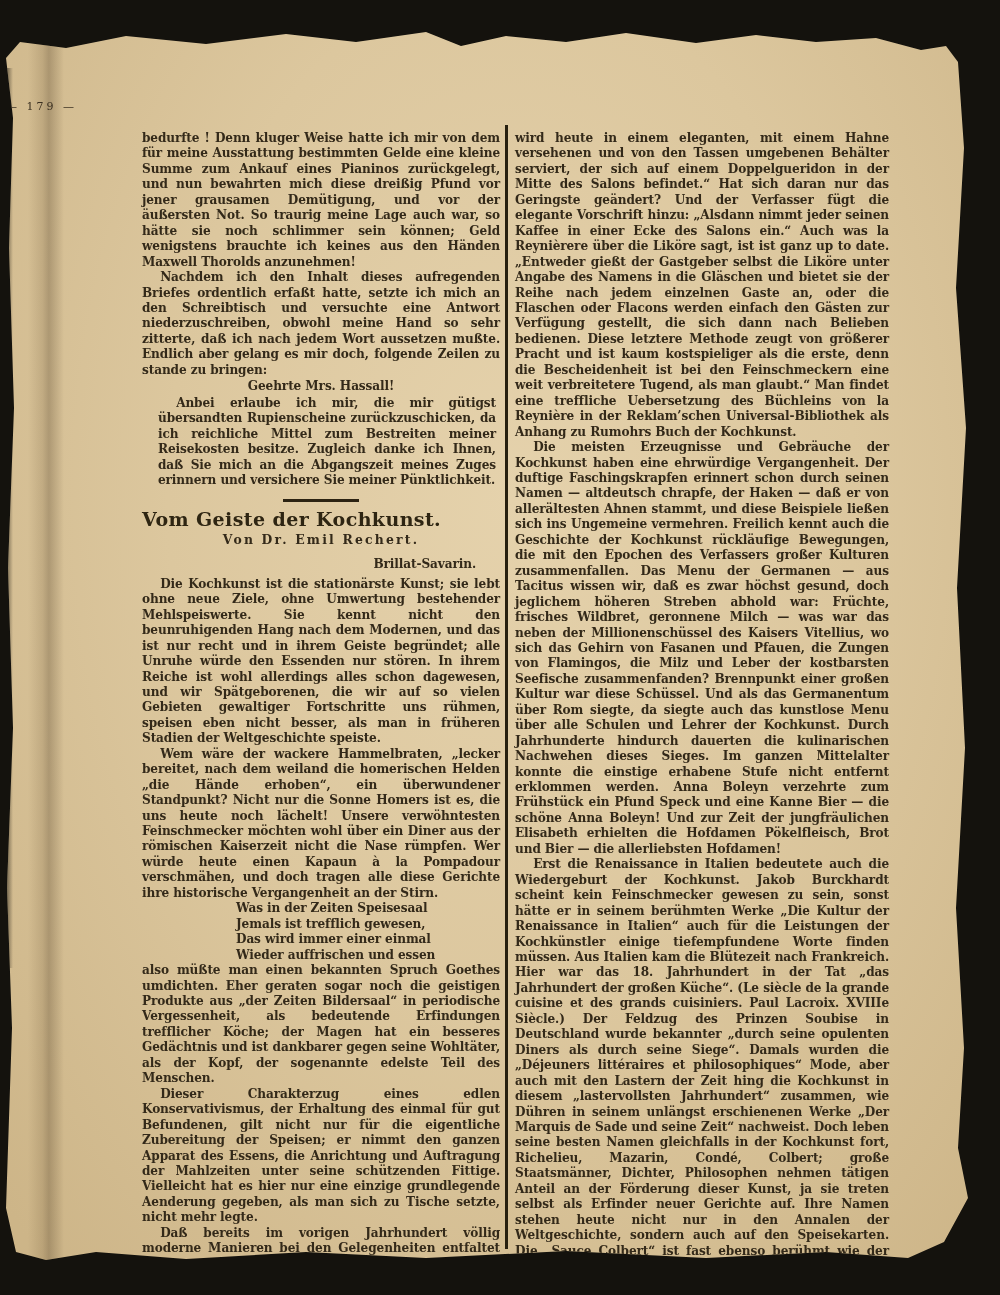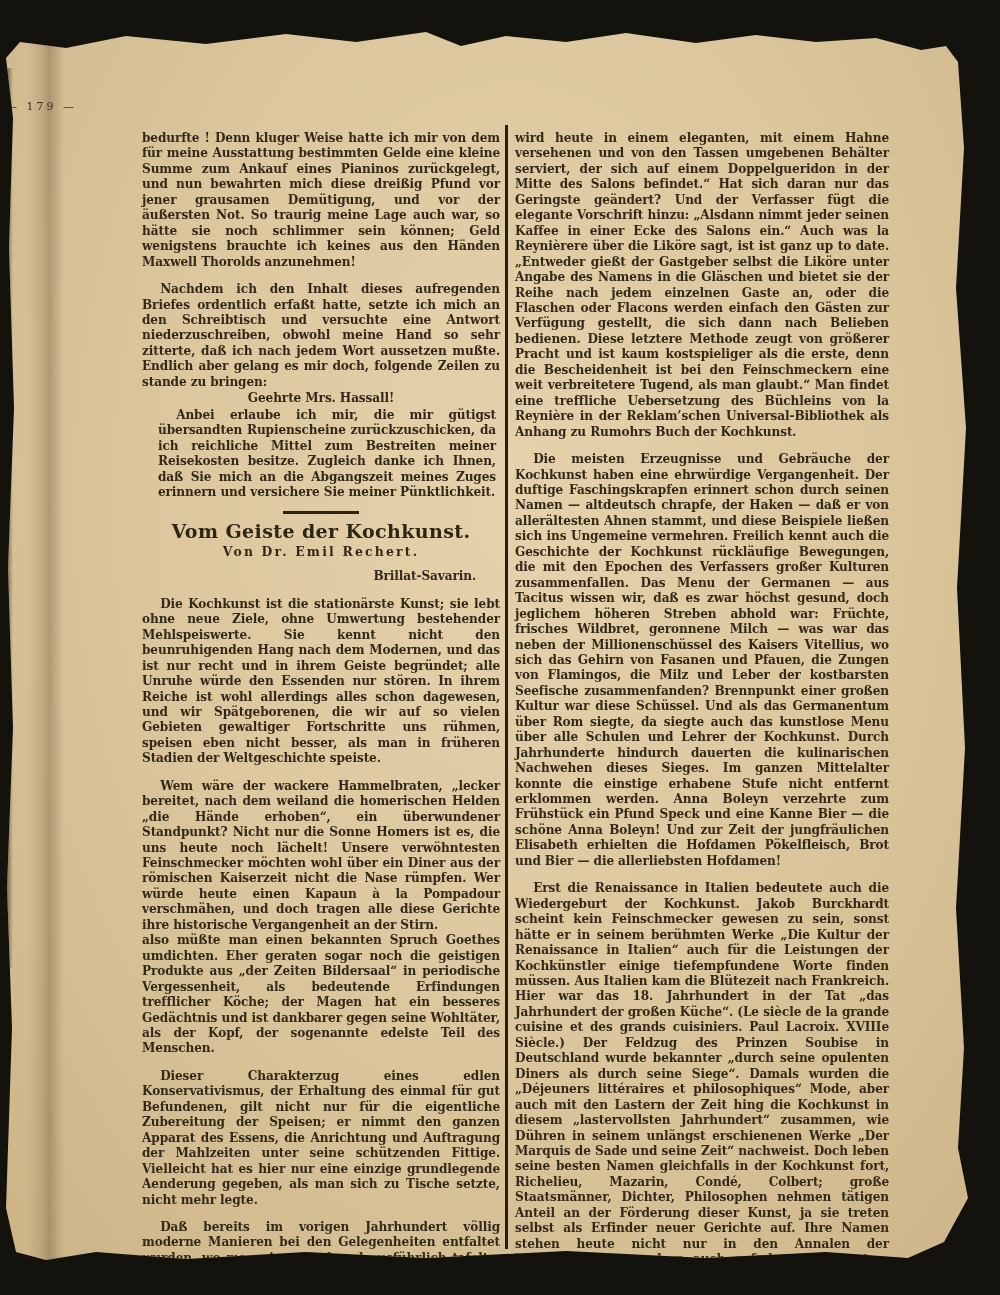--- a/index.html
+++ b/index.html
@@ -43,28 +43,28 @@
   }
   .col{
     position:absolute;top:103px;color:#332919;
     font-size:12.1px;line-height:15.45px;font-weight:bold;
     text-align:justify;letter-spacing:-0.1px;
     -webkit-hyphens:auto;hyphens:auto;
   }
   .col.left{left:136px;width:358px;}
   .col.right{left:509px;width:374px;}
   p{margin:0;}
-  .para{text-indent:1.5em;margin-top:12px;}
+  .para{text-indent:1.5em;}
   .noindent{text-indent:0;}
   .salutation{text-align:center;text-indent:0;margin:1px 0;}
   .letter{text-indent:1.5em;margin:0 4px 0 16px;}
   .sigrow{display:flex;justify-content:space-between;padding:1px 14px 0 120px;}
   .contnote{text-align:center;text-indent:0;margin:3px 0 0;}
   .divider{width:76px;height:3px;background:#2c2312;margin:11px auto 10px;}
-  .art-title{text-align:center;font-size:19px;margin:0 0 4px;letter-spacing:0.4px;color:#2e2512;}
+  .art-title{font-size:19px;margin:0 0 4px;letter-spacing:0.4px;color:#2e2512;}
   .art-byline{text-align:center;margin:0 0 10px;letter-spacing:2.2px;font-size:12.4px;}
   .art-source{text-align:center;margin:0 0 6px;letter-spacing:1px;font-size:12.4px;}
   .epigraph{text-align:right;margin:1px 2px 0 0;text-indent:0;font-size:12.8px;letter-spacing:0.4px;}
   .epigraph-author{text-align:right;margin:0 24px 4px 0;text-indent:0;}
   .poem{margin:0 0 0 94px;}
   .poem div{text-indent:0;text-align:left;}
 </style>
 </head>
 <body>
 
@@ -83,20 +83,26 @@
     <p class="letter">Anbei erlaube ich mir, die mir gütigst übersandten Rupienscheine zurückzuschicken, da ich reichliche Mittel zum Bestreiten meiner Reisekosten besitze. Zugleich danke ich Ihnen, daß Sie mich an die Abgangszeit meines Zuges erinnern und versichere Sie meiner Pünktlichkeit.</p>
 
     <div class="divider"></div>
 
     <p class="art-title">Vom Geiste der Kochkunst.</p>
     <p class="art-byline">Von Dr. Emil Rechert.</p>
     <p class="epigraph-author">Brillat-Savarin.</p>
 
     <p class="para">Die Kochkunst ist die stationärste Kunst; sie lebt ohne neue Ziele, ohne Umwertung bestehender Mehlspeiswerte. Sie kennt nicht den beunruhigenden Hang nach dem Modernen, und das ist nur recht und in ihrem Geiste begründet; alle Unruhe würde den Essenden nur stören. In ihrem Reiche ist wohl allerdings alles schon dagewesen, und wir Spätgeborenen, die wir auf so vielen Gebieten gewaltiger Fortschritte uns rühmen, speisen eben nicht besser, als man in früheren Stadien der Weltgeschichte speiste.</p>
     <p class="para">Wem wäre der wackere Hammelbraten, „lecker bereitet, nach dem weiland die homerischen Helden „die Hände erhoben“, ein überwundener Standpunkt? Nicht nur die Sonne Homers ist es, die uns heute noch lächelt! Unsere verwöhntesten Feinschmecker möchten wohl über ein Diner aus der römischen Kaiserzeit nicht die Nase rümpfen. Wer würde heute einen Kapaun à la Pompadour verschmähen, und doch tragen alle diese Gerichte ihre historische Vergangenheit an der Stirn.</p>
+    <div class="poem">
+      <div>Was in der Zeiten Speisesaal</div>
+      <div>Jemals ist trefflich gewesen,</div>
+      <div>Das wird immer einer einmal</div>
+      <div>Wieder auffrischen und essen</div>
+    </div>
     <p class="noindent">also müßte man einen bekannten Spruch Goethes umdichten. Eher geraten sogar noch die geistigen Produkte aus „der Zeiten Bildersaal“ in periodische Vergessenheit, als bedeutende Erfindungen trefflicher Köche; der Magen hat ein besseres Gedächtnis und ist dankbarer gegen seine Wohltäter, als der Kopf, der sogenannte edelste Teil des Menschen.</p>
     <p class="para">Dieser Charakterzug eines edlen Konservativismus, der Erhaltung des einmal für gut Befundenen, gilt nicht nur für die eigentliche Zubereitung der Speisen; er nimmt den ganzen Apparat des Essens, die Anrichtung und Auftragung der Mahlzeiten unter seine schützenden Fittige. Vielleicht hat es hier nur eine einzige grundlegende Aenderung gegeben, als man sich zu Tische setzte, nicht mehr legte.</p>
     <p class="para">Daß bereits im vorigen Jahrhundert völlig moderne Manieren bei den Gelegenheiten entfaltet wurden, wo man eingehend und ausführlich tafelte, wird niemand bezweifeln, der einmal in dem „Manuel des Amphitryons“ geblättert hat. Dieser Leitfaden guter Tafelsitten rührt von Grimod de la Reynière, einem witzigen Schriftsteller und Sonderling, her, der einer der tiefsten Esser jenes philosophischen Zeitalters war. Man höre z. B. bloß, wie la Reynière sich über die damalige Art des Servierens des Kaffees vernehmen läßt: „Der Kaffee, der früher vom Haushofmeister in Begleitung eines Dieners mit dem Kaffeebrett, auf dem die Tassen und die Zuckerdose standen, aus der Kanne im Rundgange an die Gäste verteilt ward,</p>
   </div>
 
   <div class="col right">
     <p class="noindent">wird heute in einem eleganten, mit einem Hahne versehenen und von den Tassen umgebenen Behälter serviert, der sich auf einem Doppelgueridon in der Mitte des Salons befindet.“ Hat sich daran nur das Geringste geändert? Und der Verfasser fügt die elegante Vorschrift hinzu: „Alsdann nimmt jeder seinen Kaffee in einer Ecke des Salons ein.“ Auch was la Reynièrere über die Liköre sagt, ist ist ganz up to date. „Entweder gießt der Gastgeber selbst die Liköre unter Angabe des Namens in die Gläschen und bietet sie der Reihe nach jedem einzelnen Gaste an, oder die Flaschen oder Flacons werden einfach den Gästen zur Verfügung gestellt, die sich dann nach Belieben bedienen. Diese letztere Methode zeugt von größerer Pracht und ist kaum kostspieliger als die erste, denn die Bescheidenheit ist bei den Feinschmeckern eine weit verbreitetere Tugend, als man glaubt.“ Man findet eine treffliche Uebersetzung des Büchleins von la Reynière in der Reklam’schen Universal-Bibliothek als Anhang zu Rumohrs Buch der Kochkunst.</p>
     <p class="para">Die meisten Erzeugnisse und Gebräuche der Kochkunst haben eine ehrwürdige Vergangenheit. Der duftige Faschingskrapfen erinnert schon durch seinen Namen — altdeutsch chrapfe, der Haken — daß er von allerältesten Ahnen stammt, und diese Beispiele ließen sich ins Ungemeine vermehren. Freilich kennt auch die Geschichte der Kochkunst rückläufige Bewegungen, die mit den Epochen des Verfassers großer Kulturen zusammenfallen. Das Menu der Germanen — aus Tacitus wissen wir, daß es zwar höchst gesund, doch jeglichem höheren Streben abhold war: Früchte, frisches Wildbret, geronnene Milch — was war das neben der Millionenschüssel des Kaisers Vitellius, wo sich das Gehirn von Fasanen und Pfauen, die Zungen von Flamingos, die Milz und Leber der kostbarsten Seefische zusammenfanden? Brennpunkt einer großen Kultur war diese Schüssel. Und als das Germanentum über Rom siegte, da siegte auch das kunstlose Menu über alle Schulen und Lehrer der Kochkunst. Durch Jahrhunderte hindurch dauerten die kulinarischen Nachwehen dieses Sieges. Im ganzen Mittelalter konnte die einstige erhabene Stufe nicht entfernt erklommen werden. Anna Boleyn verzehrte zum Frühstück ein Pfund Speck und eine Kanne Bier — die schöne Anna Boleyn! Und zur Zeit der jungfräulichen Elisabeth erhielten die Hofdamen Pökelfleisch, Brot und Bier — die allerliebsten Hofdamen!</p>
     <p class="para">Erst die Renaissance in Italien bedeutete auch die Wiedergeburt der Kochkunst. Jakob Burckhardt scheint kein Feinschmecker gewesen zu sein, sonst hätte er in seinem berühmten Werke „Die Kultur der Renaissance in Italien“ auch für die Leistungen der Kochkünstler einige tiefempfundene Worte finden müssen. Aus Italien kam die Blütezeit nach Frankreich. Hier war das 18. Jahrhundert in der Tat „das Jahrhundert der großen Küche“. (Le siècle de la grande cuisine et des grands cuisiniers. Paul Lacroix. XVIIIe Siècle.) Der Feldzug des Prinzen Soubise in Deutschland wurde bekannter „durch seine opulenten Diners als durch seine Siege“. Damals wurden die „Déjeuners littéraires et philosophiques“ Mode, aber auch mit den Lastern der Zeit hing die Kochkunst in diesem „lastervollsten Jahrhundert“ zusammen, wie Dühren in seinem unlängst erschienenen Werke „Der Marquis de Sade und seine Zeit“ nachweist. Doch leben seine besten Namen gleichfalls in der Kochkunst fort, Richelieu, Mazarin, Condé, Colbert; große Staatsmänner, Dichter, Philosophen nehmen tätigen Anteil an der Förderung dieser Kunst, ja sie treten selbst als Erfinder neuer Gerichte auf. Ihre Namen stehen heute nicht nur in den Annalen der Weltgeschichte, sondern auch auf den Speisekarten. Die „Sauce Colbert“ ist fast ebenso berühmt wie der „Merkantilismus“ Colberts und hat im Gegensatze zu diesem keine Widersacher gefunden.</p>
     <p class="para">Ueberhaupt haben die besten Männer der Nationen die Kochkunst nie gering gehalten. Was wünscht Goethe von „Des Knaben Wunderhorn?“ „Von rechtswegen sollte dieses Büchlein in jedem Hause, wo frische Menschen wohnen, am Fenster, unterm Spiegel oder wo sonst Gesang- und Kochbücher zu liegen pflegen, zu finden sein.“</p>

